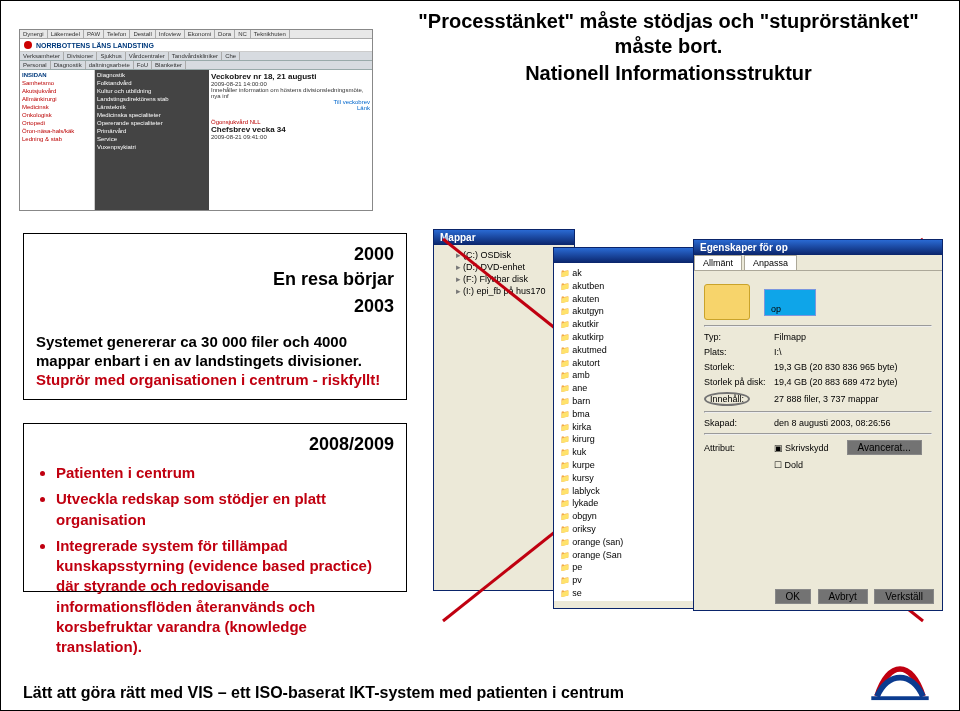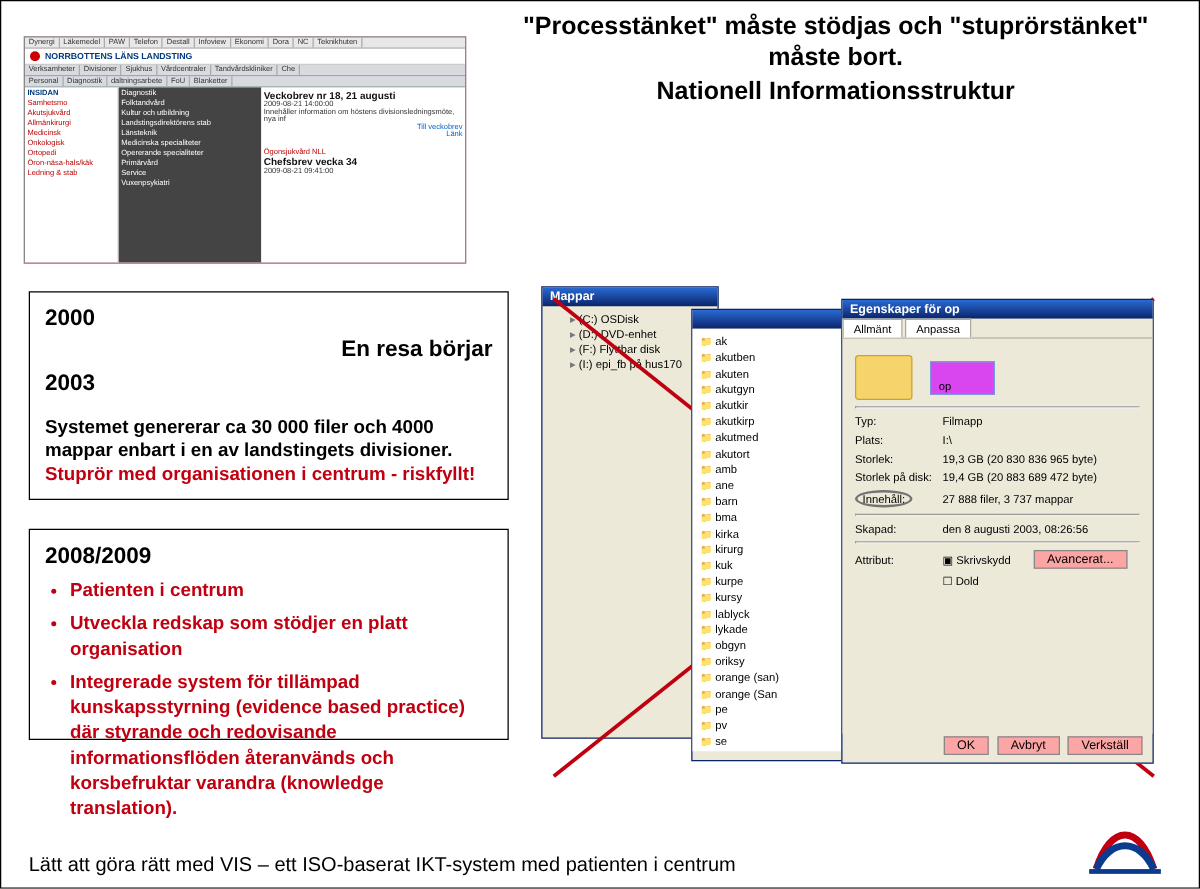--- a/index.html
+++ b/index.html
@@ -17,50 +17,50 @@
 .shot1 .body{display:flex;height:140px}
 .shot1 .lcol{width:70px;background:#fff;border-right:1px solid #ccc;padding:2px;color:#b00}
 .shot1 .lcol div{margin-bottom:2px}
 .shot1 .mcol{width:110px;background:#444;color:#fff;padding:2px}
 .shot1 .mcol div{margin-bottom:2px}
 .shot1 .rcol{flex:1;background:#fff;padding:2px}
 .shot1 .rcol .hdr{font-weight:bold;color:#111;font-size:8px}
 .box1,.box2{position:absolute;left:22px;width:384px;border:1px solid #000;padding:10px 12px;background:#fff;box-sizing:border-box}
 .box1{top:232px}
 .box2{top:422px;height:169px}
-.yr{font-weight:bold;font-size:18px;text-align:left}
+.yr{font-weight:bold;font-size:18px;text-align:right}
 .sub{font-weight:bold;font-size:18px;text-align:right;margin-top:4px}
 .para{font-size:15px;font-weight:bold;margin-top:16px;line-height:1.25}
 .red{color:#c00010}
 .lead{font-weight:bold;font-size:16px;margin-top:6px}
 ul.bul{margin:8px 0 0 0;padding-left:20px;color:#c00010;font-size:15px;font-weight:bold;line-height:1.35}
 ul.bul li{margin-bottom:6px}
 .shot2{position:absolute;top:228px;left:432px;width:500px;height:400px}
 .shot2 .win{position:absolute;border:1px solid #0a246a;background:#ece9d8;font-size:9px}
 .shot2 .tbar{background:linear-gradient(#2a6ad3,#0a246a);color:#fff;padding:2px 6px;font-weight:bold;font-size:10px}
 .shot2 .w1{top:0;left:0;width:140px;height:360px}
 .shot2 .w1 .tree{padding:4px 22px;color:#000;line-height:1.35}
 .shot2 .w1 .node::before{content:"▸ ";color:#777}
 .shot2 .w2{top:18px;left:120px;width:150px;height:360px;z-index:2}
 .shot2 .w2 .list{padding:4px 6px;color:#000;line-height:1.35;background:#fff;height:330px;overflow:hidden}
 .shot2 .w2 .li::before{content:"📁 ";font-size:8px}
-.shot2 .w3{top:10px;left:240px;width:248px;height:370px;z-index:3}
+.shot2 .w3{top:10px;left:260px;width:248px;height:370px;z-index:3}
 .shot2 .w3 .tabs2{display:flex;background:#ece9d8;border-bottom:1px solid #aca899;font-size:9px}
 .shot2 .w3 .tabs2 span{padding:2px 8px;border:1px solid #aca899;border-bottom:none;background:#fff;margin-right:2px}
 .shot2 .w3 .pane{background:#ece9d8;padding:8px 10px;height:300px}
 .shot2 .folder{width:44px;height:34px;background:#f7d46b;border:1px solid #caa32a;border-radius:3px;display:inline-block;vertical-align:middle}
 .shot2 .row{display:flex;align-items:center;margin:5px 0}
 .shot2 .lbl{width:70px;color:#000}
 .shot2 .val{color:#000}
 .shot2 .circled{border:2px solid #737373;border-radius:50%;padding:0 4px;display:inline-block}
 .shot2 .btnrow{position:absolute;bottom:6px;right:8px}
-.shot2 .wbtn{display:inline-block;border:1px solid #888;background:#fca5a5;padding:1px 10px;margin-left:4px;font-size:10px}
+.shot2 .wbtn{display:inline-block;border:1px solid #888;background:#737373;padding:1px 10px;margin-left:4px;font-size:10px}
 .shot2 .circle-mark{position:absolute;border:2px solid #c00010;border-radius:50%}
 .shot2 svg.cross{position:absolute;top:0;left:0;width:500px;height:400px;pointer-events:none}
-.footer{position:absolute;bottom:8px;left:22px;font-weight:normal;font-size:16px}
+.footer{position:absolute;bottom:8px;left:22px;font-weight:bold;font-size:16px}
 .logo{position:absolute;bottom:4px;right:30px}
 .logo svg{width:58px;height:44px}
 </style>
 </head>
 <body>
 <div class="slide">
 
 <div class="title-box">
   <span>"Processtänket" måste stödjas och "stuprörstänket" måste bort.</span>
   <span class="t2">Nationell Informationsstruktur</span>
@@ -202,21 +202,21 @@
 
   <div class="win w3">
     <div class="tbar">Egenskaper för op</div>
     <div class="tabs2">
       <span>Allmänt</span>
       <span>Anpassa</span>
     </div>
     <div class="pane">
       <div class="row">
             <span class="folder"></span>
-        <span style="margin-left:14px;border:1px solid #7a96df;background:#d946ef;padding:14px 34px 1px 6px">op</span>
+        <span style="margin-left:14px;border:1px solid #7a96df;background:#0ea5e9;padding:14px 34px 1px 6px">op</span>
       </div>
       <hr>
       <div class="row">
             <span class="lbl">Typ:</span>
             <span class="val">Filmapp</span>
           </div>
       <div class="row">
             <span class="lbl">Plats:</span>
             <span class="val">I:\</span>
           </div>

